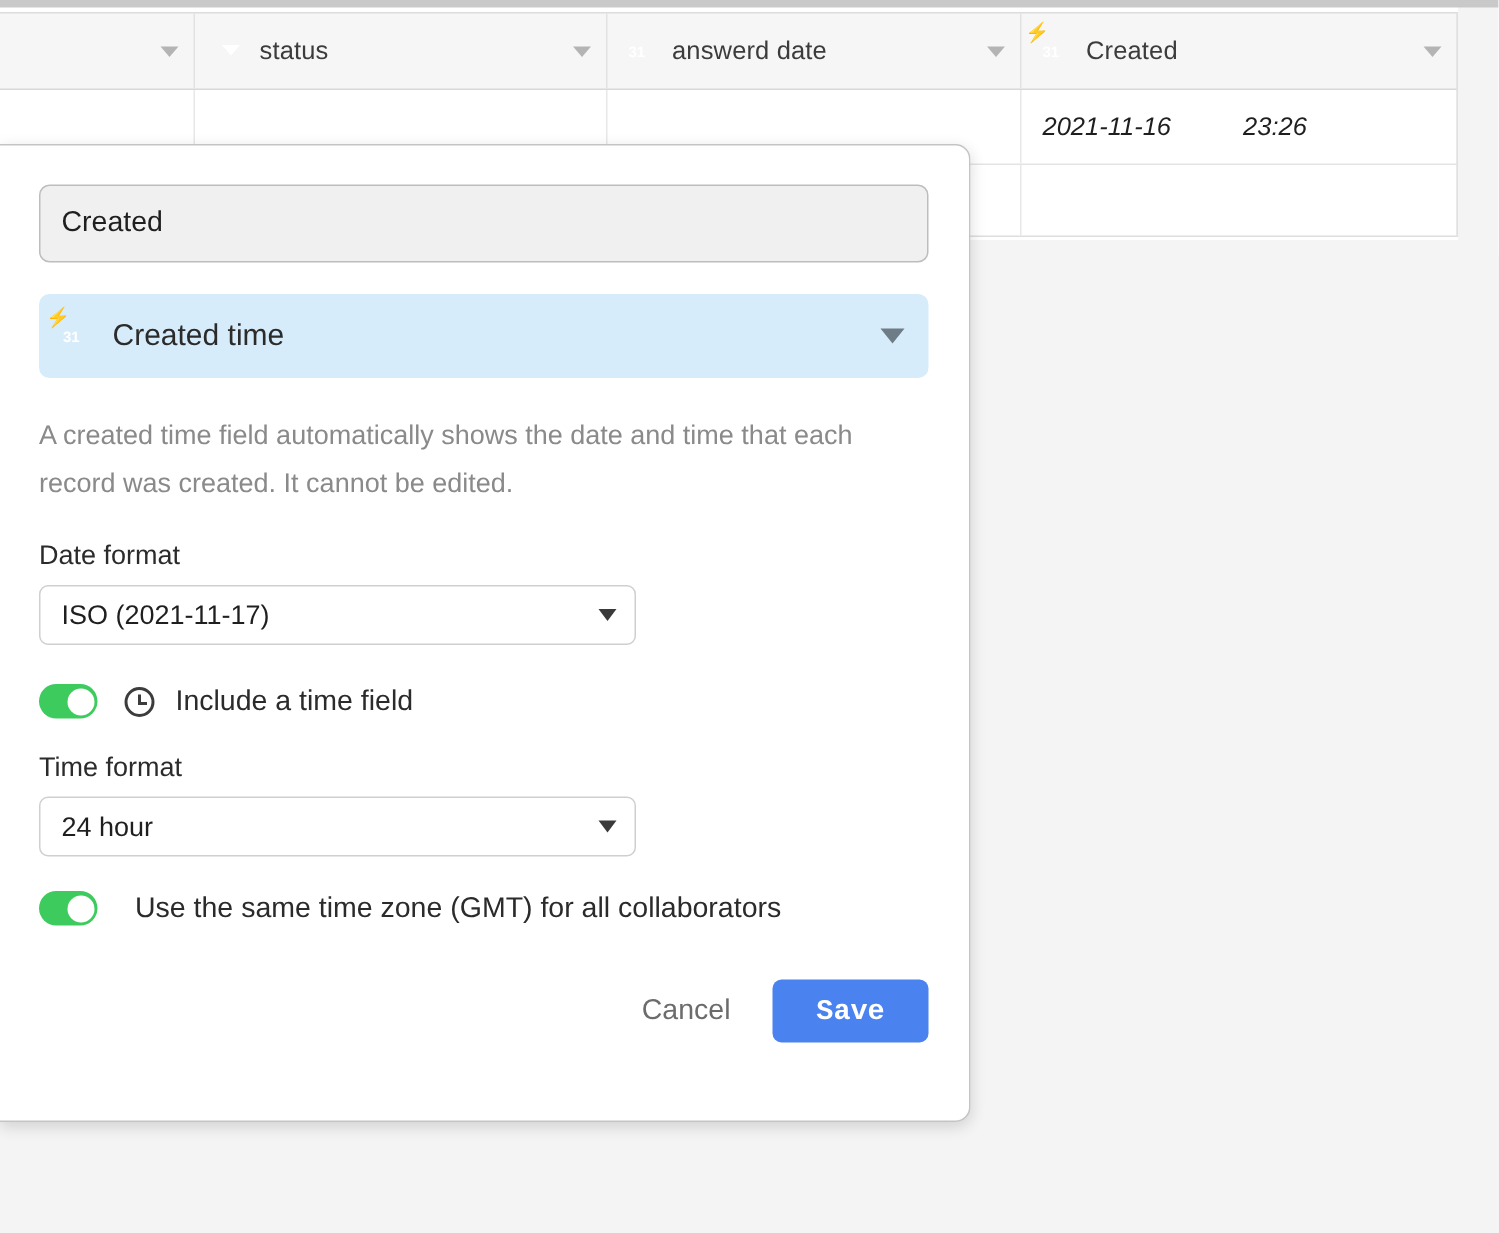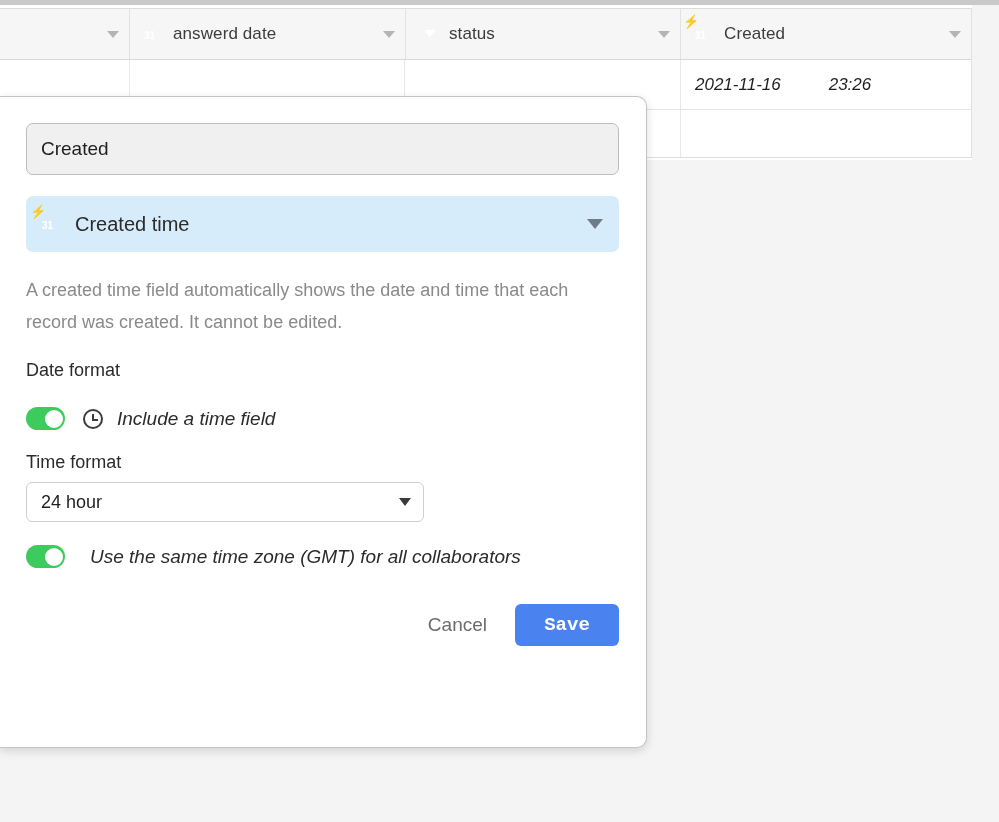--- a/index.html
+++ b/index.html
@@ -320,21 +320,20 @@
     content: "";
     position: absolute;
     left: 8px; top: 8.5px;
     width: 5px; height: 1.8px;
     background: #3c3c3c;
   }
   .toggle-label {
     font-size: 19px;
     color: #2b2b2b;
     margin-left: 14px;
-    font-style: italic;
   }
   .toggle-row.tz { margin-top: 23px; }
   .toggle-row.tz .toggle-label { margin-left: 25px; }
 
   .actions {
     display: flex;
     align-items: center;
     justify-content: flex-end;
     margin-top: 36px;
     width: 593px;
@@ -370,33 +369,33 @@
   <div class="grid">
     <div class="grid-topline"></div>
 
     <div class="header-row">
 
       <div class="hcell col-0">
         <span class="hlabel"></span>
         <span class="caret"></span>
       </div>
 
+      <div class="hcell col-1">
+        <span class="icon-box">
+          <span class="icon-select"></span>
+        </span>
+        <span class="hlabel">status</span>
+        <span class="caret"></span>
+      </div>
+
       <div class="hcell col-2">
         <span class="icon-box">
           <span class="icon-cal"><span class="num">31</span></span>
         </span>
         <span class="hlabel">answerd date</span>
-        <span class="caret"></span>
-      </div>
-
-      <div class="hcell col-1">
-        <span class="icon-box">
-          <span class="icon-select"></span>
-        </span>
-        <span class="hlabel">status</span>
         <span class="caret"></span>
       </div>
 
       <div class="hcell col-3">
         <span class="icon-box">
           <span class="icon-cal"><span class="num">31</span><span class="bolt">⚡</span></span>
         </span>
         <span class="hlabel">Created</span>
         <span class="caret"></span>
       </div>
@@ -430,20 +429,24 @@
       <span class="icon-box">
         <span class="icon-cal"><span class="num">31</span><span class="bolt">⚡</span></span>
       </span>
       <span class="ts-label">Created time</span>
       <span class="ts-caret"></span>
     </div>
 
     <div class="desc">A created time field automatically shows the date and time that each record was created. It cannot be edited.</div>
 
     <div class="field-label">Date format</div>
+    <div class="dropdown">
+      <span class="dd-label">ISO (2021-11-17)</span>
+      <span class="dd-caret"></span>
+    </div>
 
     <div class="toggle-row">
       <span class="toggle">
         <span class="knob"></span>
       </span>
       <span class="clock-icon"></span>
       <span class="toggle-label">Include a time field</span>
     </div>
 
     <div class="field-label">Time format</div>

